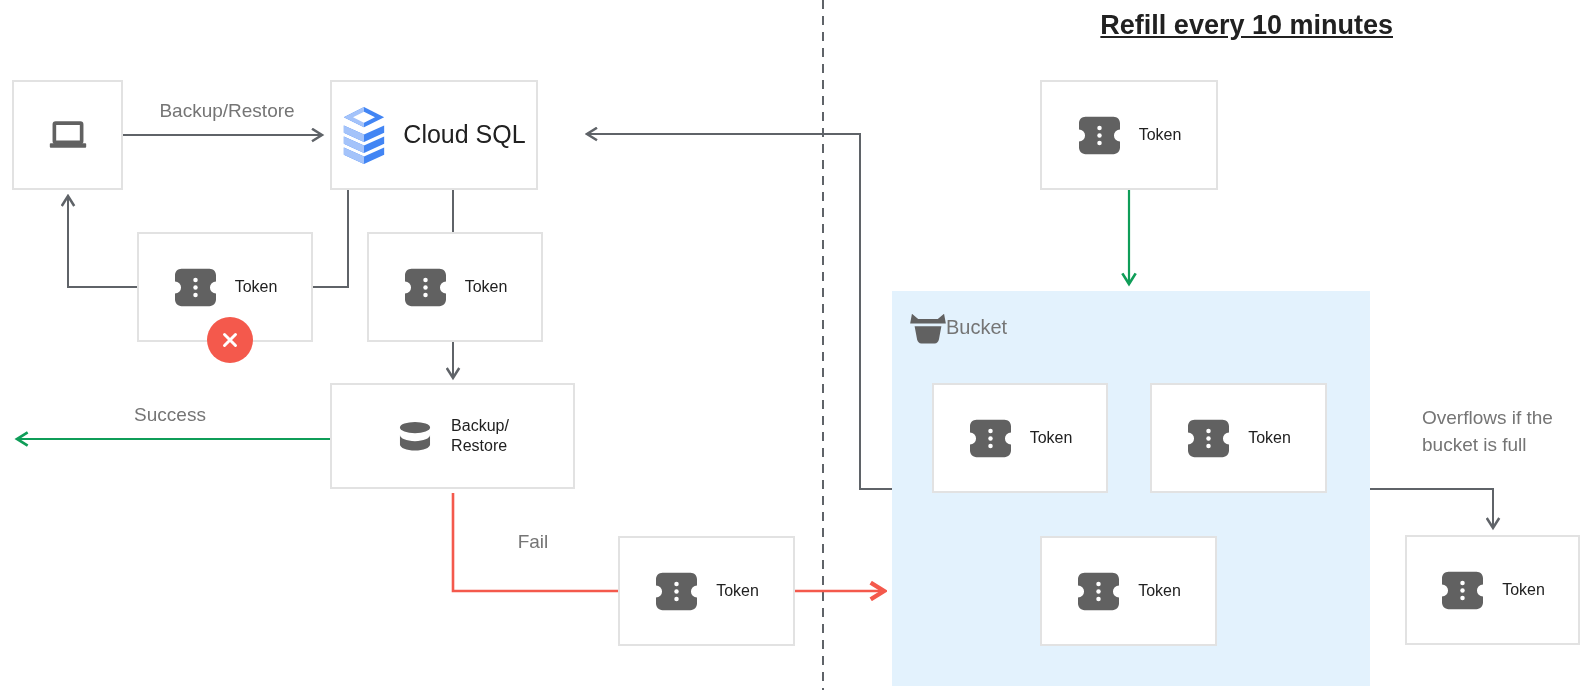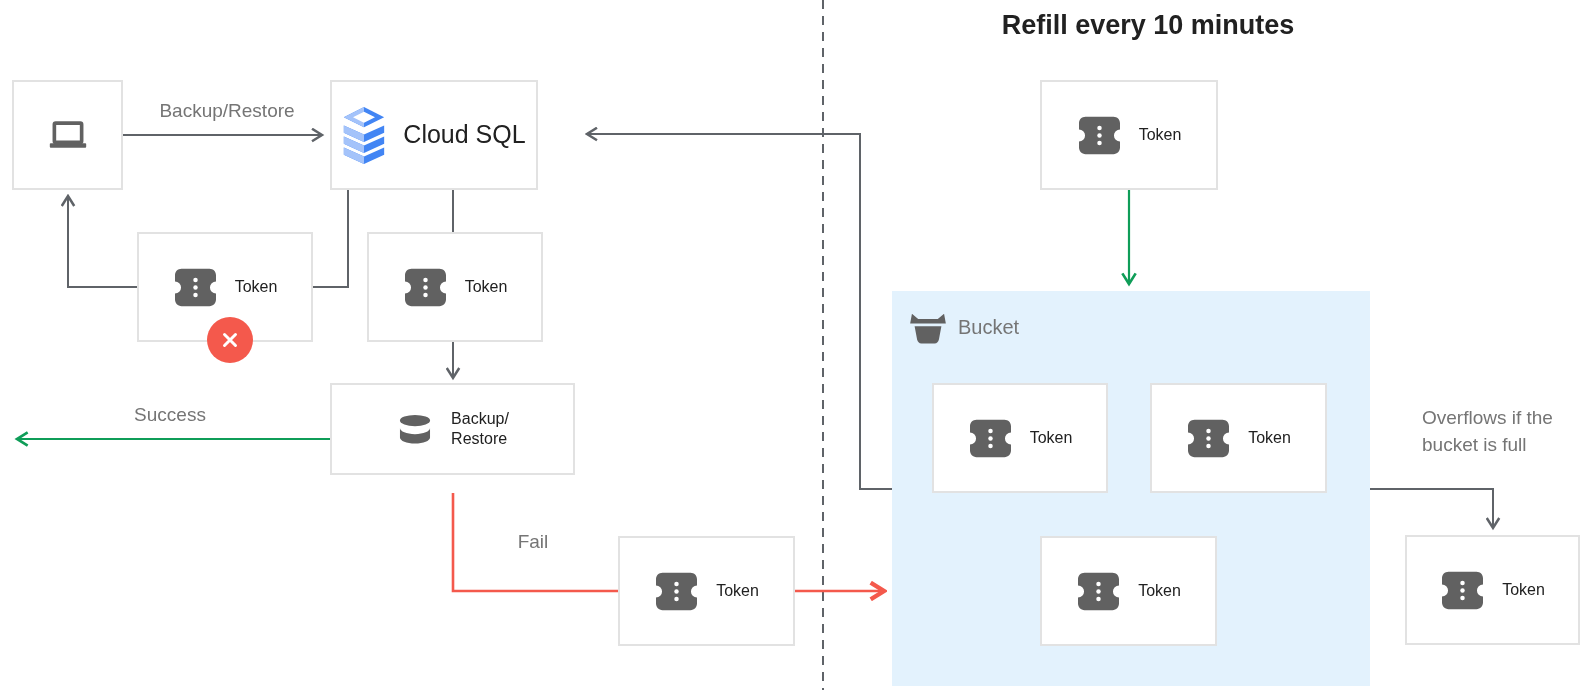--- a/index.html
+++ b/index.html
@@ -16,30 +16,30 @@
   .node-label.two-line{white-space:pre-line;text-align:left;}
   .cloudsql-label{font-size:25px;}
 
   .edge-label{
     position:absolute;font-size:19px;color:var(--c-label,#757575);
     text-align:center;z-index:3;line-height:1.4;
   }
   .edge-label.multiline{white-space:pre-line;text-align:left;}
 
   .diagram-title{
-    position:absolute;left:948px;top:10px;width:400px;text-align:center;
-    font-size:27px;font-weight:bold;color:var(--c-text,#212121);z-index:3;
+    position:absolute;left:993px;top:10px;width:400px;text-align:right;
+    font-size:27px;font-weight:bold;color:var(--c-text,#212121);z-index:3;text-decoration:underline;
   }
 
   .bucket{
     position:absolute;left:892px;top:291px;width:478px;height:395px;
     background:var(--c-bucket-fill,#e3f2fd);z-index:1;
   }
   .bucket-head{
-    position:absolute;left:18px;top:20px;display:flex;align-items:center;gap:12px;
+    position:absolute;left:18px;top:20px;display:flex;align-items:center;
   }
   .bucket-head .bucket-text{font-size:20px;color:var(--c-label,#757575);}
 
   .error-badge{
     position:absolute;left:207px;top:317px;width:46px;height:46px;border-radius:50%;
     background:var(--c-red,#f4594c);display:flex;align-items:center;justify-content:center;
     z-index:6;
   }
 
   #edges{position:absolute;left:0;top:0;z-index:4;pointer-events:none;}
@@ -120,21 +120,21 @@
       <svg width="45" height="41" viewBox="0 0 48 44">
         <path class="ic" d="M9 2 H39 C43 2 46 5 46 9 V15.5 A6.5 6.5 0 0 0 46 28.5 V35 C46 39 43 42 39 42 H9 C5 42 2 39 2 35 V28.5 A6.5 6.5 0 0 0 2 15.5 V9 C2 5 5 2 9 2 Z"></path>
         <circle cx="24" cy="14" r="2.4" fill="#fff"></circle>
           <circle cx="24" cy="22" r="2.4" fill="#fff"></circle>
           <circle cx="24" cy="30" r="2.4" fill="#fff"></circle>
       </svg>
     </span>
     <span class="node-label">Token</span>
   </div>
 
-  <div class="node" style="left:330px;top:383px;width:245px;height:92px;">
+  <div class="node" style="left:330px;top:383px;width:245px;height:106px;">
     <span class="icon">
       <svg width="38" height="31" viewBox="0 0 40 33">
         <ellipse class="ic" cx="20" cy="7" rx="16" ry="6"></ellipse>
         <path class="ic" d="M4 15 V25 C4 28.5 11 31.5 20 31.5 C29 31.5 36 28.5 36 25 V15 C36 18.5 29 21.5 20 21.5 C11 21.5 4 18.5 4 15 Z"></path>
       </svg>
     </span>
     <span class="node-label two-line">Backup/
 Restore</span>
   </div>
 

